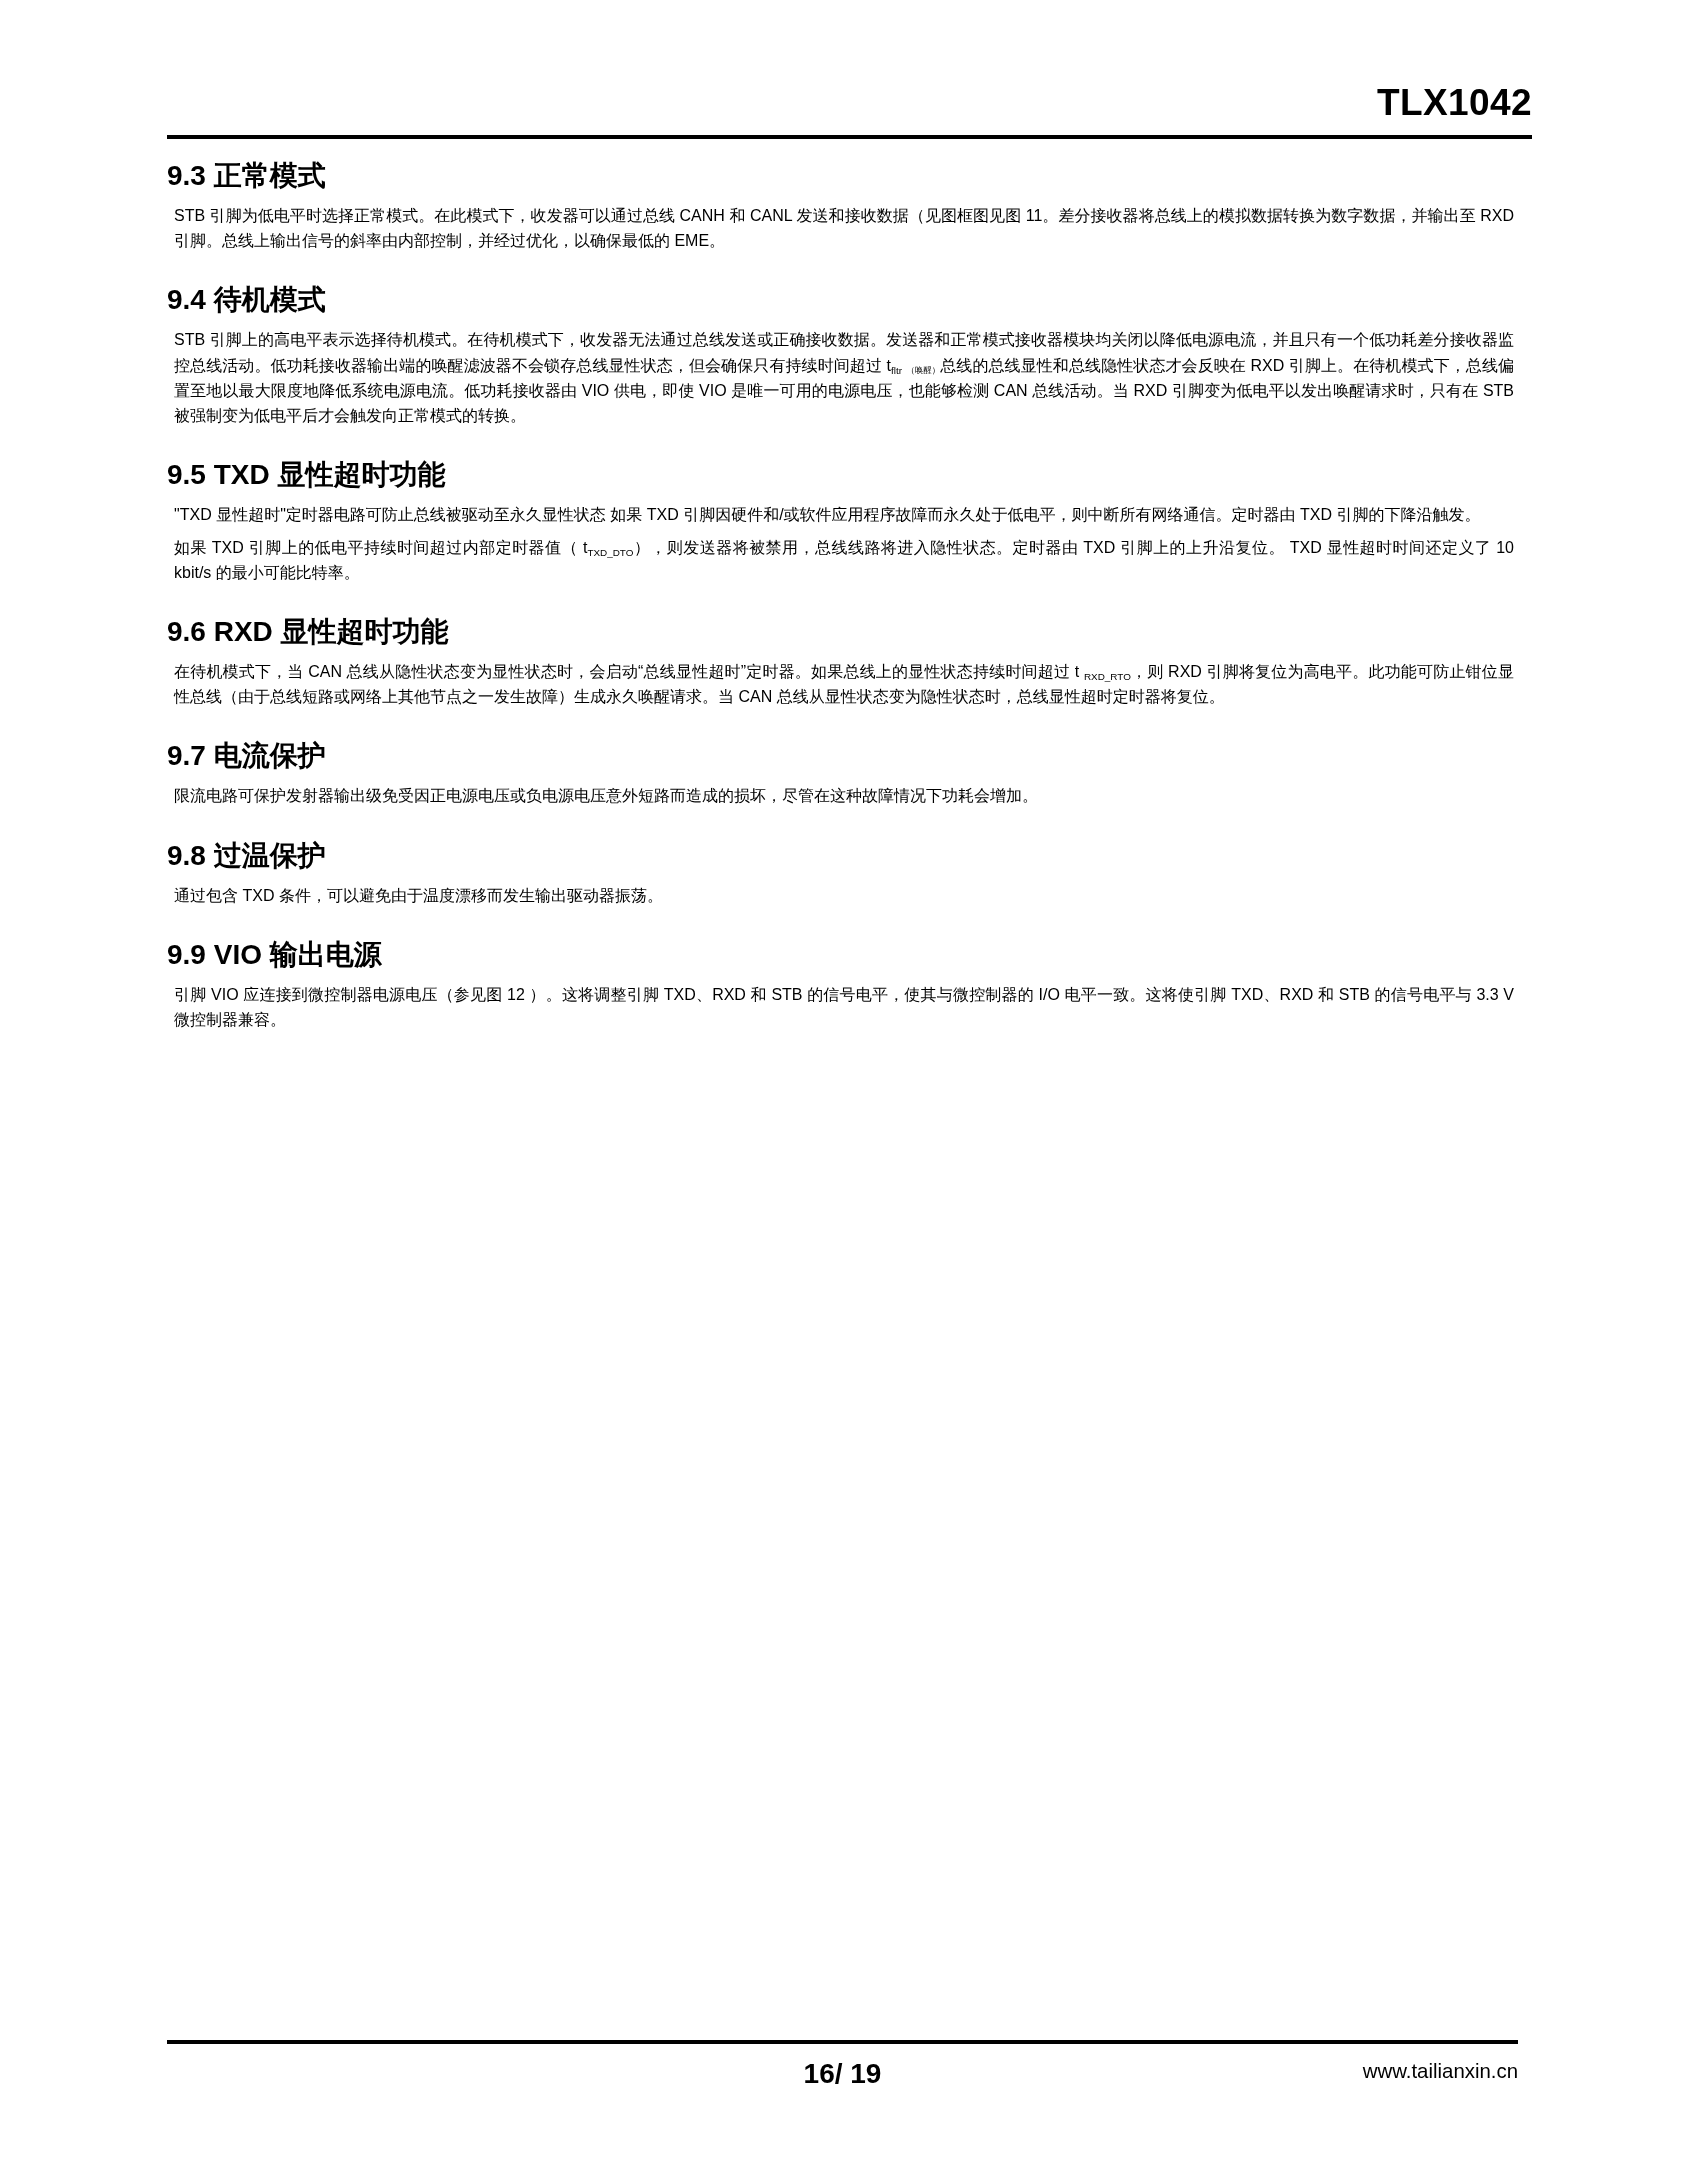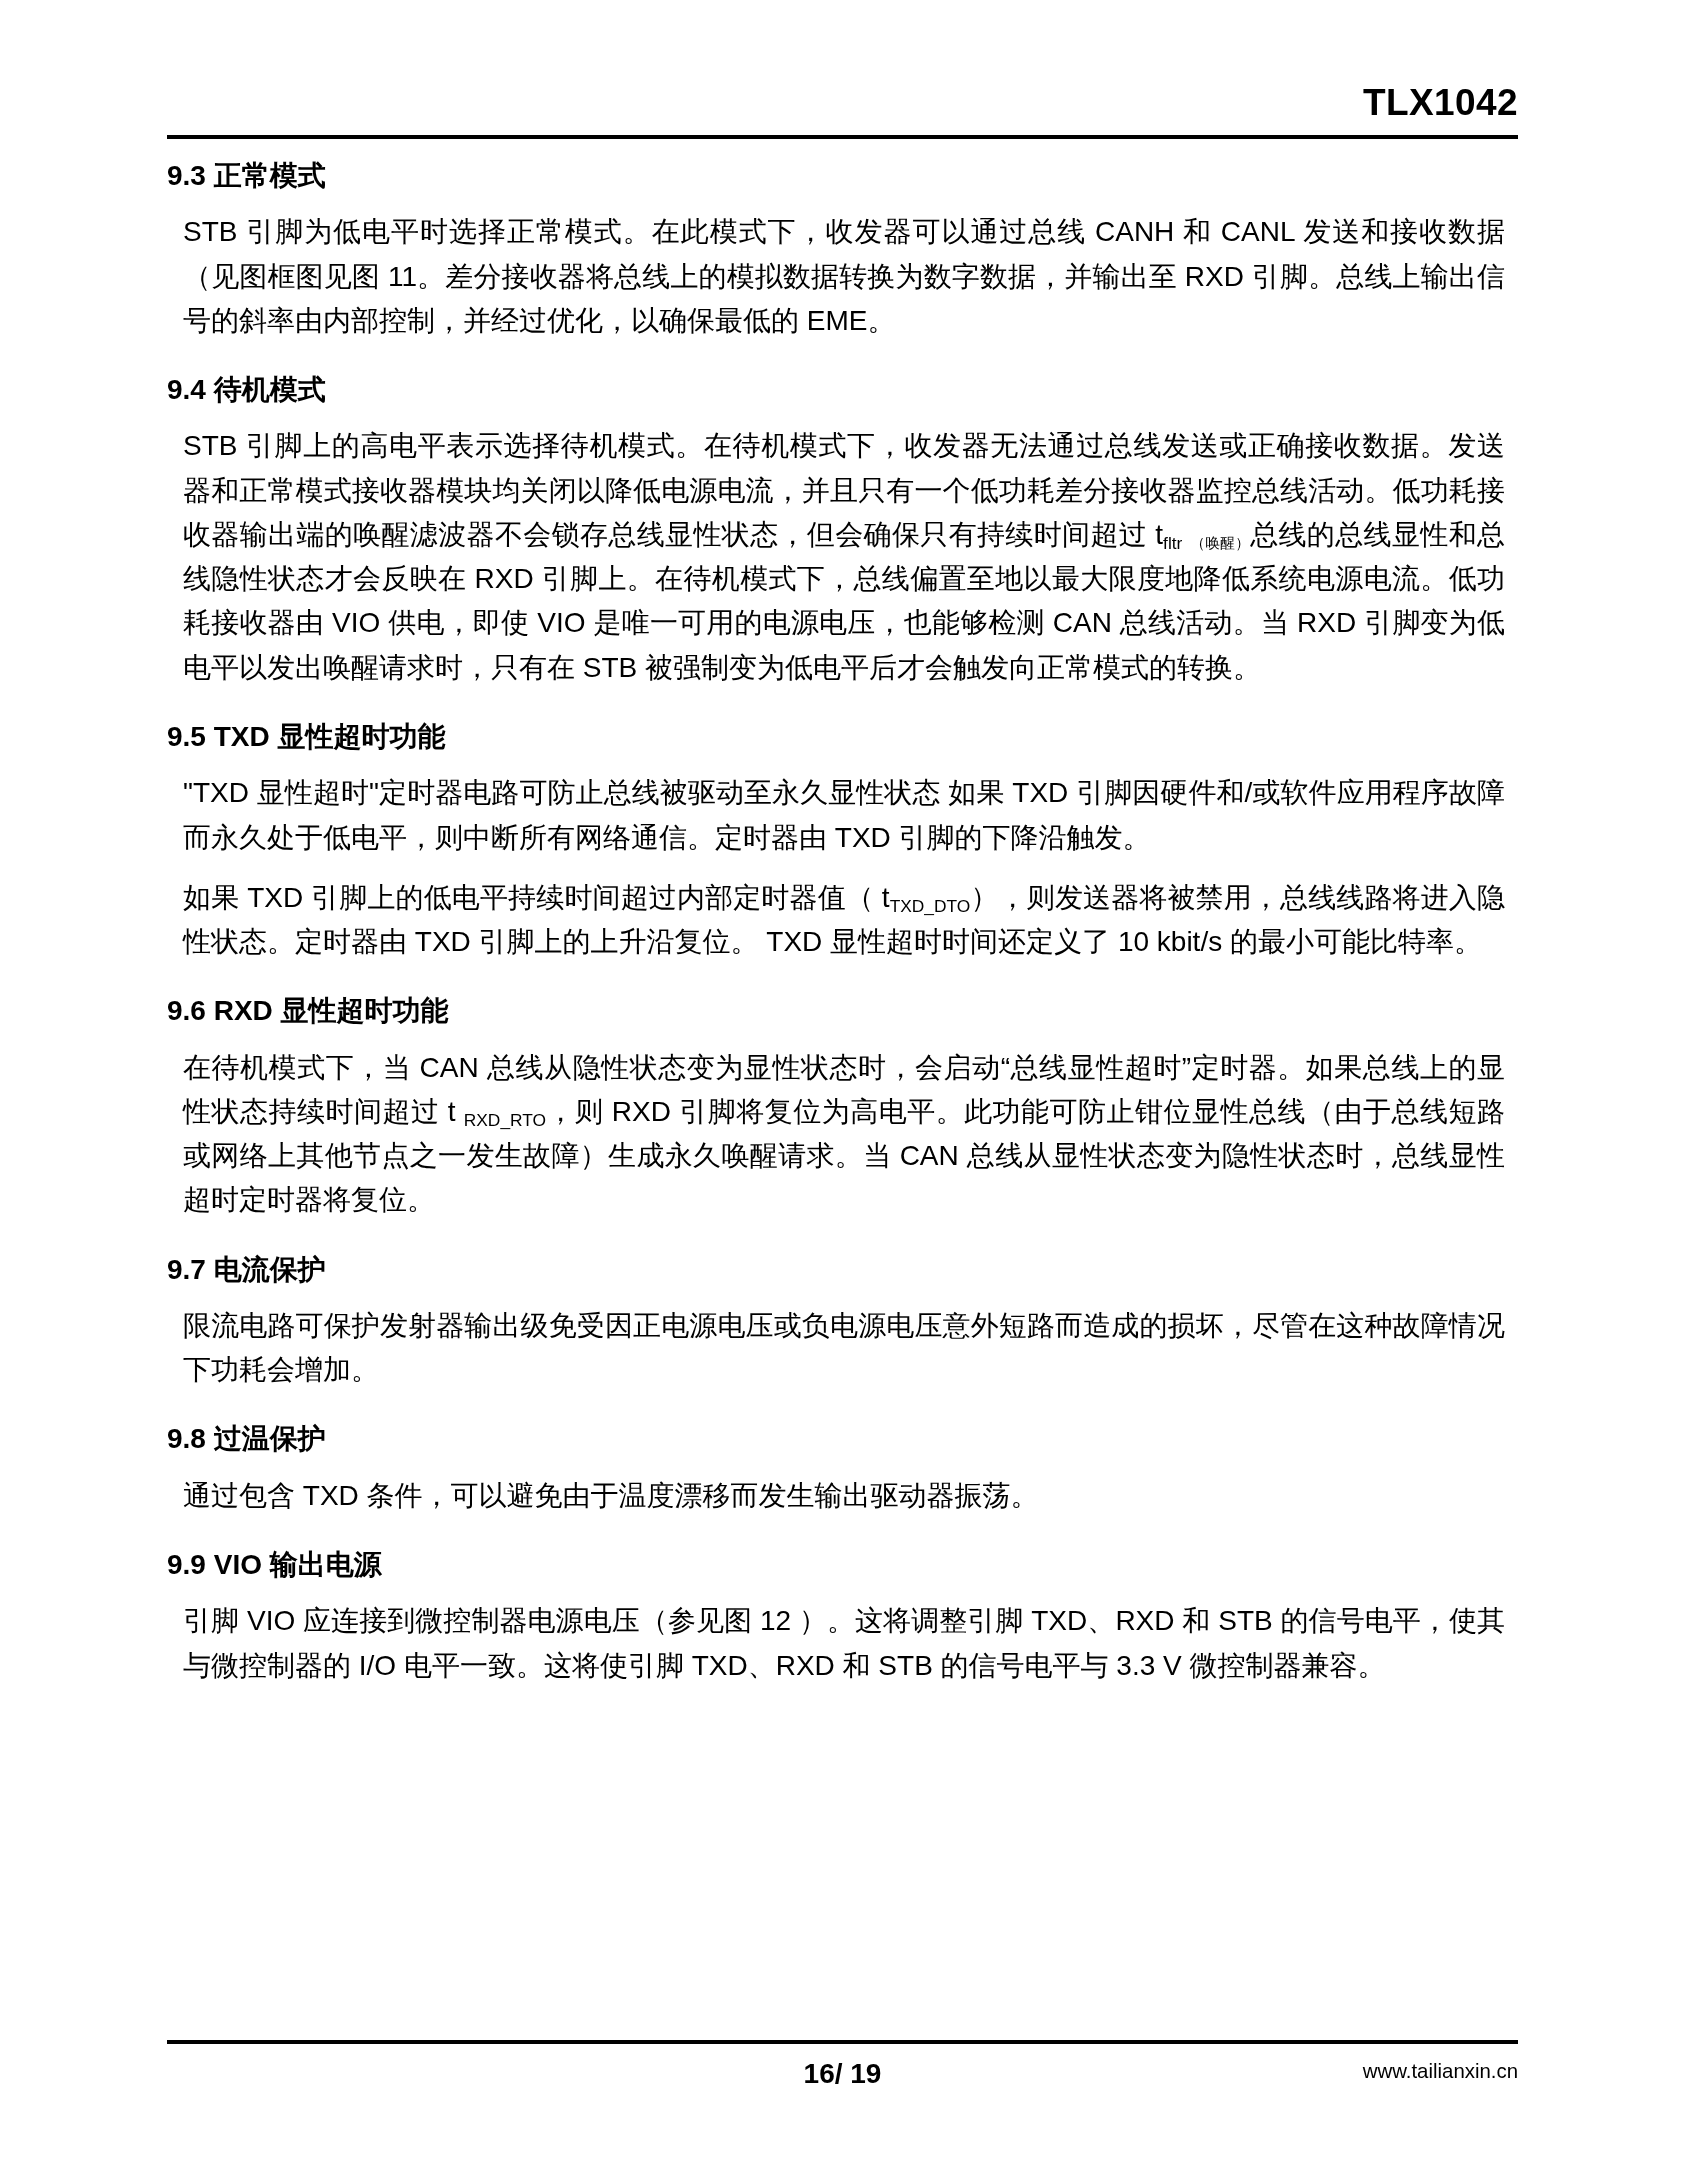--- a/index.html
+++ b/index.html
@@ -18,21 +18,21 @@
     position: relative;
     background: #ffffff;
     padding: 0;
     margin: 0 auto;
     overflow: hidden;
   }
   .header {
     position: absolute;
     top: 82px;
     left: 167px;
-    right: 167px;
+    right: 153px;
     height: 60px;
     text-decoration: underline;
   }
   .header-title {
     position: absolute;
     right: 0;
     top: 0;
     font-size: 37px;
     font-weight: bold;
     letter-spacing: 0.4px;
@@ -54,23 +54,23 @@
   h2.sec-title {
     font-size: 28px;
     font-weight: bold;
     margin: 0 0 8.5px 0;
     line-height: 1.3;
   }
   .sec {
     margin-bottom: 29px;
   }
   .sec p {
-    font-size: 28px;
+    font-size: 16px;
     line-height: 1.58;
-    margin: 16px;
+    margin: 7px;
     text-align: justify;
     text-justify: inter-ideograph;
   }
   .sec p + p {
     margin-top: 1.7px;
   }
   sub {
     font-size: 0.62em;
     vertical-align: baseline;
     position: relative;

